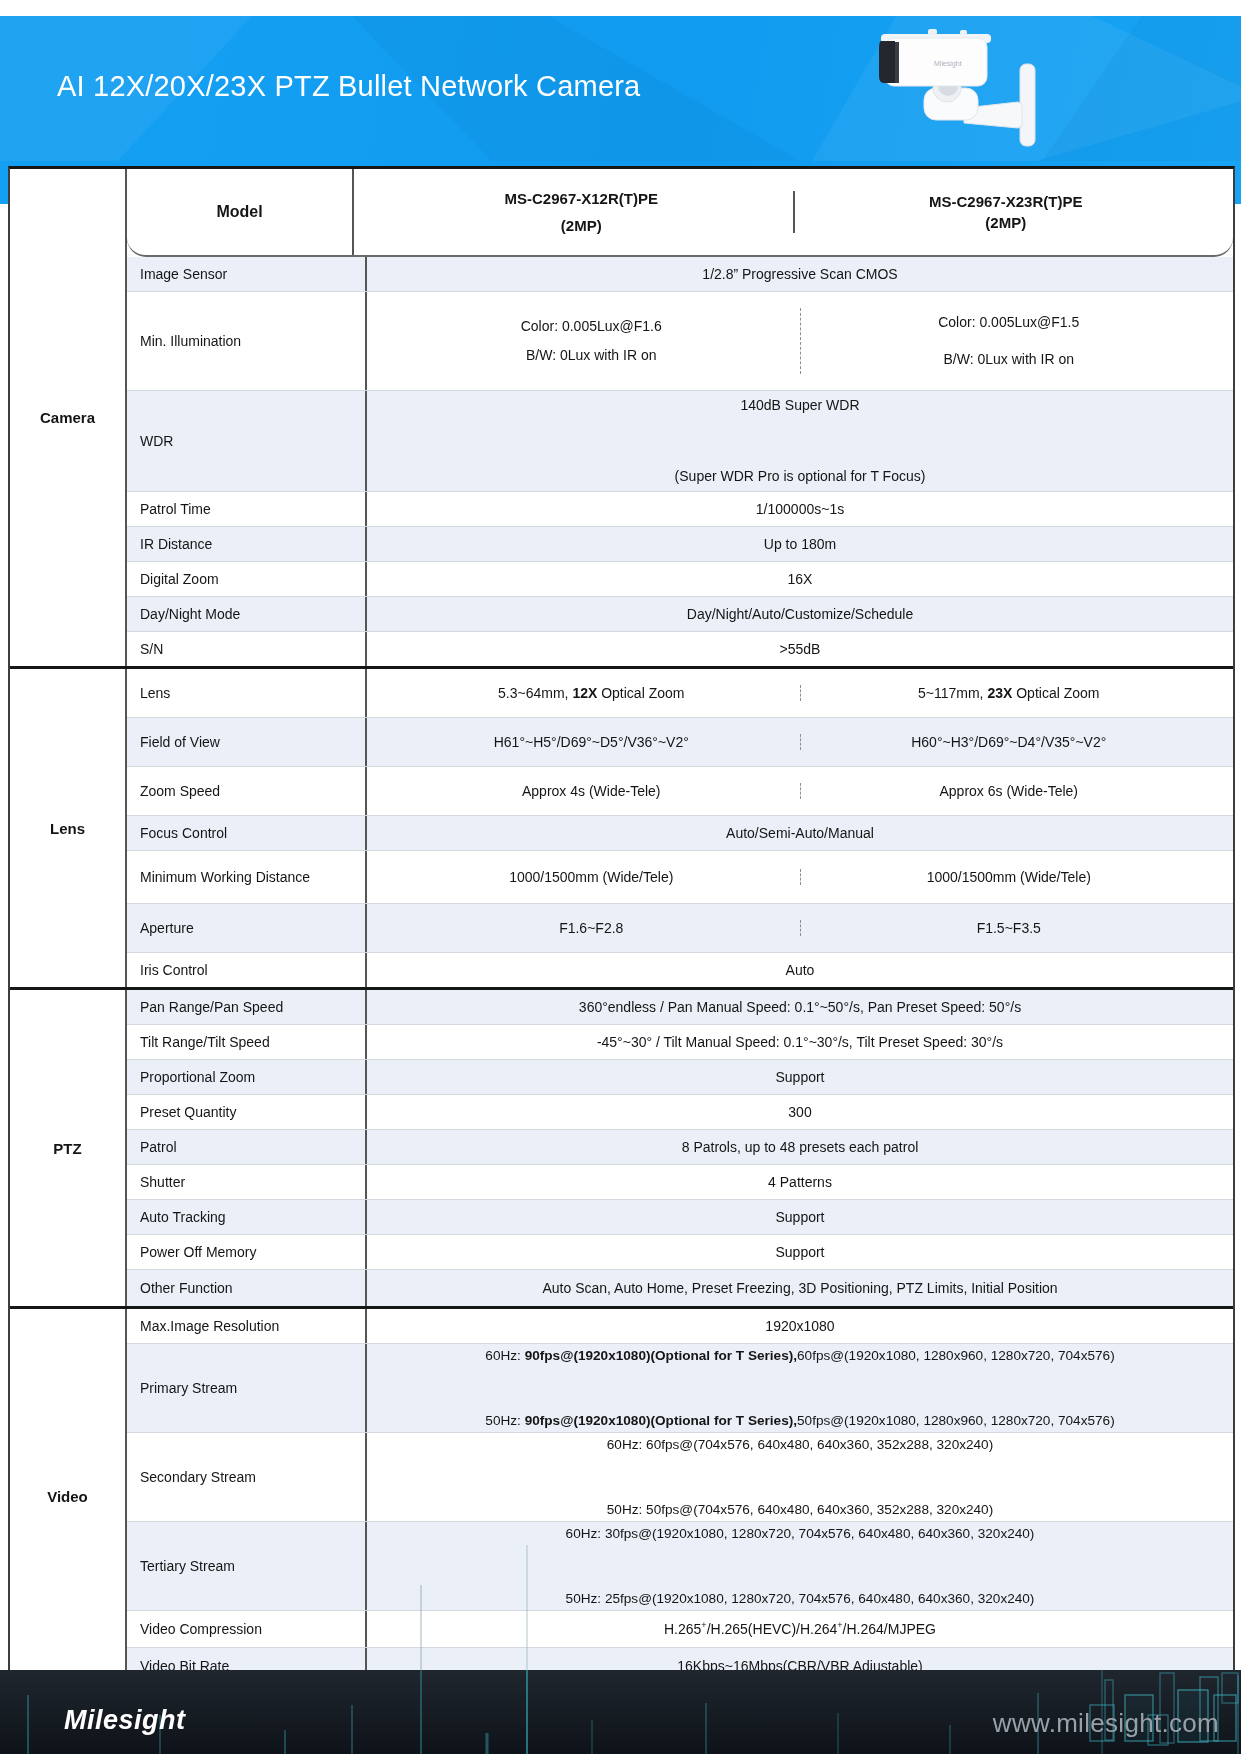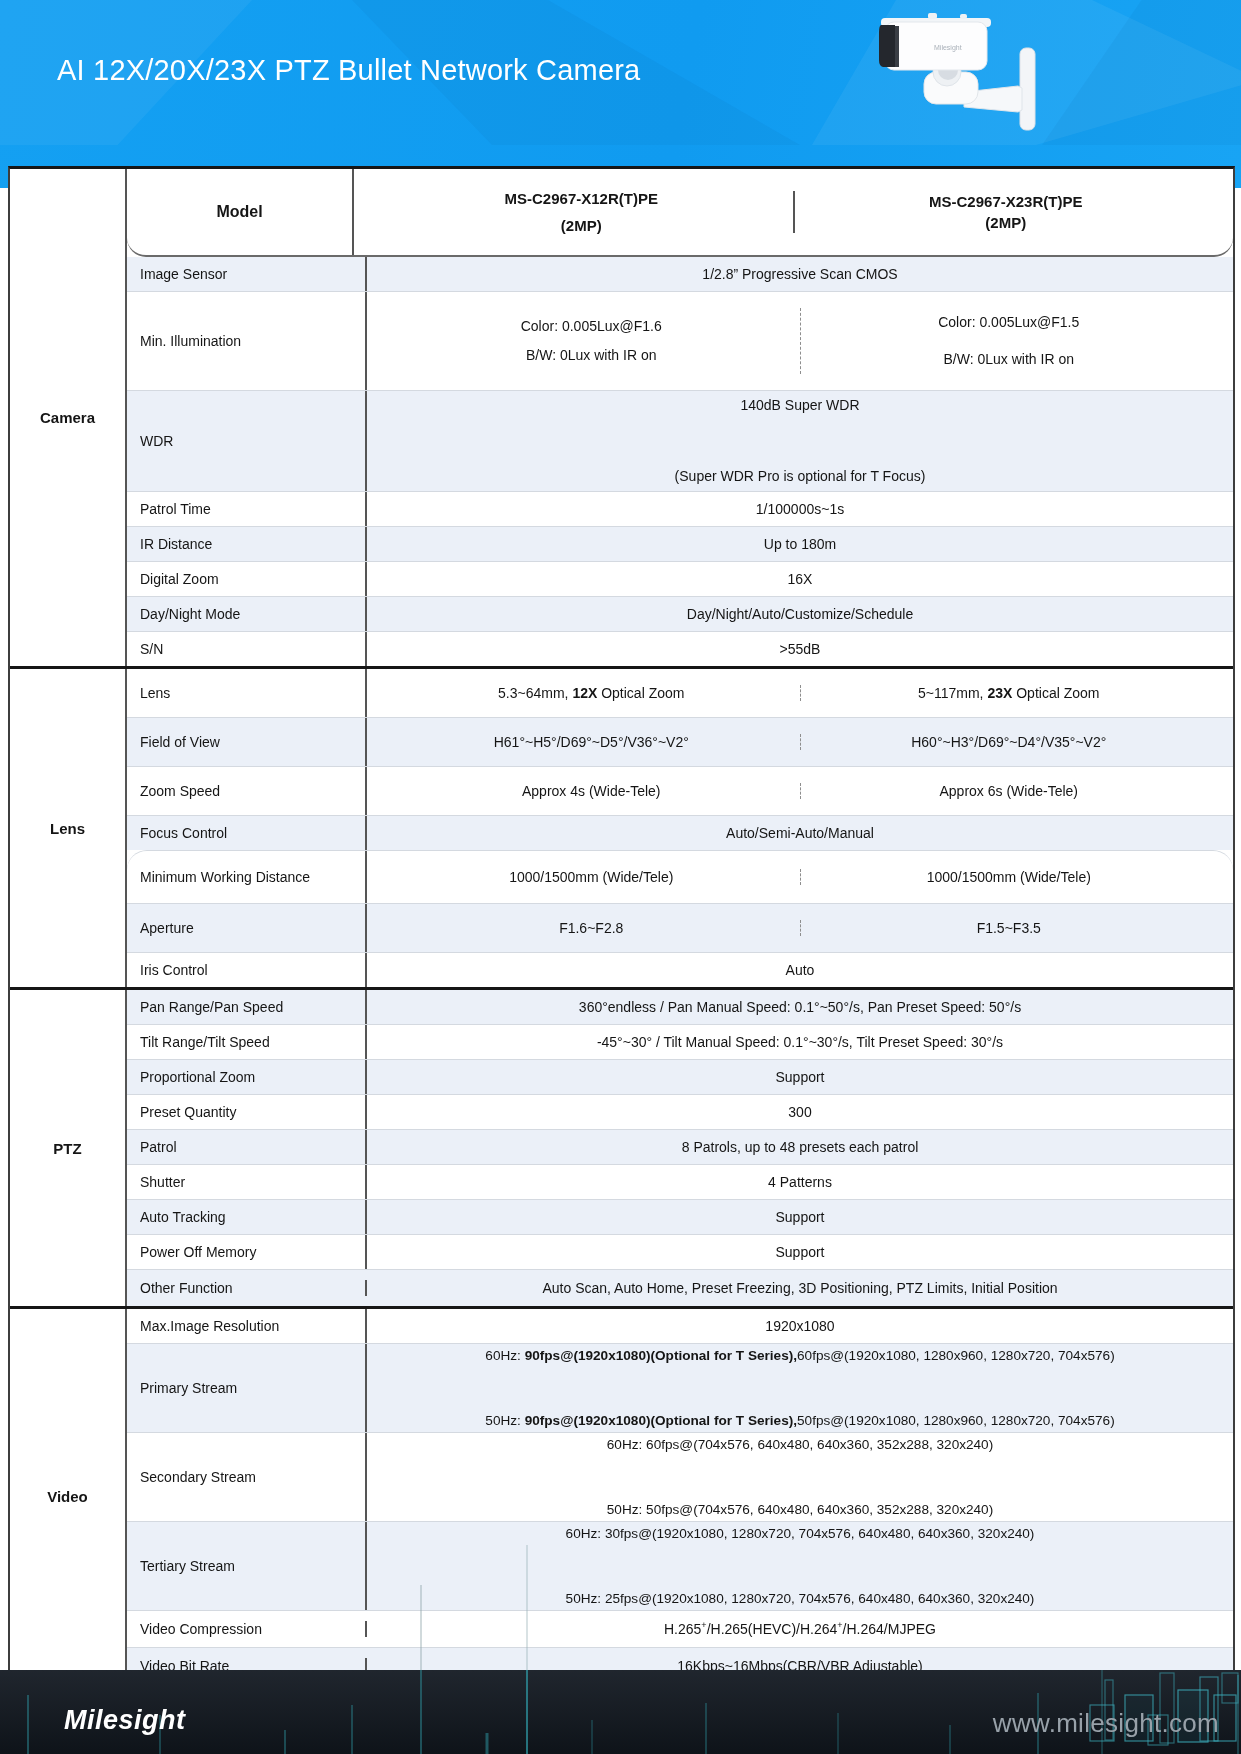--- a/index.html
+++ b/index.html
@@ -3,21 +3,21 @@
 <meta charset="utf-8">
 <style>
   html,body{margin:0;padding:0;}
   body{
     width:1241px;height:1754px;position:relative;background:#ffffff;
     font-family:"Liberation Sans", sans-serif;color:#111;
     -webkit-font-smoothing:antialiased;
   }
   
   .hero{
-    position:absolute;left:0;top:0;width:1241px;height:188px;
+    position:absolute;left:0;top:16px;width:1241px;height:188px;
     background:linear-gradient(100deg,#14a0f2 0%,#109bf0 55%,#18a4f4 100%);
     overflow:hidden;
     text-align:right;
   }
   .facet{position:absolute;}
   .f1{left:0;top:0;width:420px;height:145px;background:rgba(255,255,255,.05);
       clip-path:polygon(0 0,60% 0,28% 100%,0 100%);}
   .f2{left:240px;top:0;width:560px;height:145px;background:rgba(0,60,120,.05);
       clip-path:polygon(20% 0,55% 0,100% 100%,45% 100%);}
   .f3{left:700px;top:0;width:560px;height:145px;background:rgba(255,255,255,.06);
@@ -41,21 +41,21 @@
     flex:0 0 115px;width:115px;border-right:2px solid #555;
     display:flex;align-items:center;justify-content:center;
     font-weight:bold;font-size:15px;background:#fff;
   }
   .rows{flex:1;display:flex;flex-direction:column;min-width:0;}
   .row{display:flex;border-top:1px solid #d4d9e0;min-height:34px;}
   .row:first-child{border-top:none;}
   .row.modelrow{min-height:54px;border-bottom:2px solid #6a6a6a;border-radius:19px;}
   .modelrow + .row{border-top:none;}
   .alt{background:#EBF0F8;}
-  .h36{min-height:36px;align-items:center;} .h52{min-height:52px;border-radius:20px;} .h58{min-height:58px;} .h70{min-height:70px;}
+  .h36{min-height:36px;} .h52{min-height:52px;} .h58{min-height:58px;} .h70{min-height:70px;}
   .cell{display:flex;align-items:center;}
   .label{
     flex:0 0 225px;width:225px;padding-left:13px;border-right:2px solid #555;
     text-align:left;
   }
   .value{flex:1;justify-content:center;text-align:center;min-width:0;}
   .value.col{flex-direction:column;gap:42px;}
   .two{padding:16px;}
   .vcol{flex:1 1 50%;display:flex;flex-direction:column;align-items:center;justify-content:center;min-width:0;}
   .vcol.dash{border-left:1px dashed #8e8e8e;gap:8px;}

